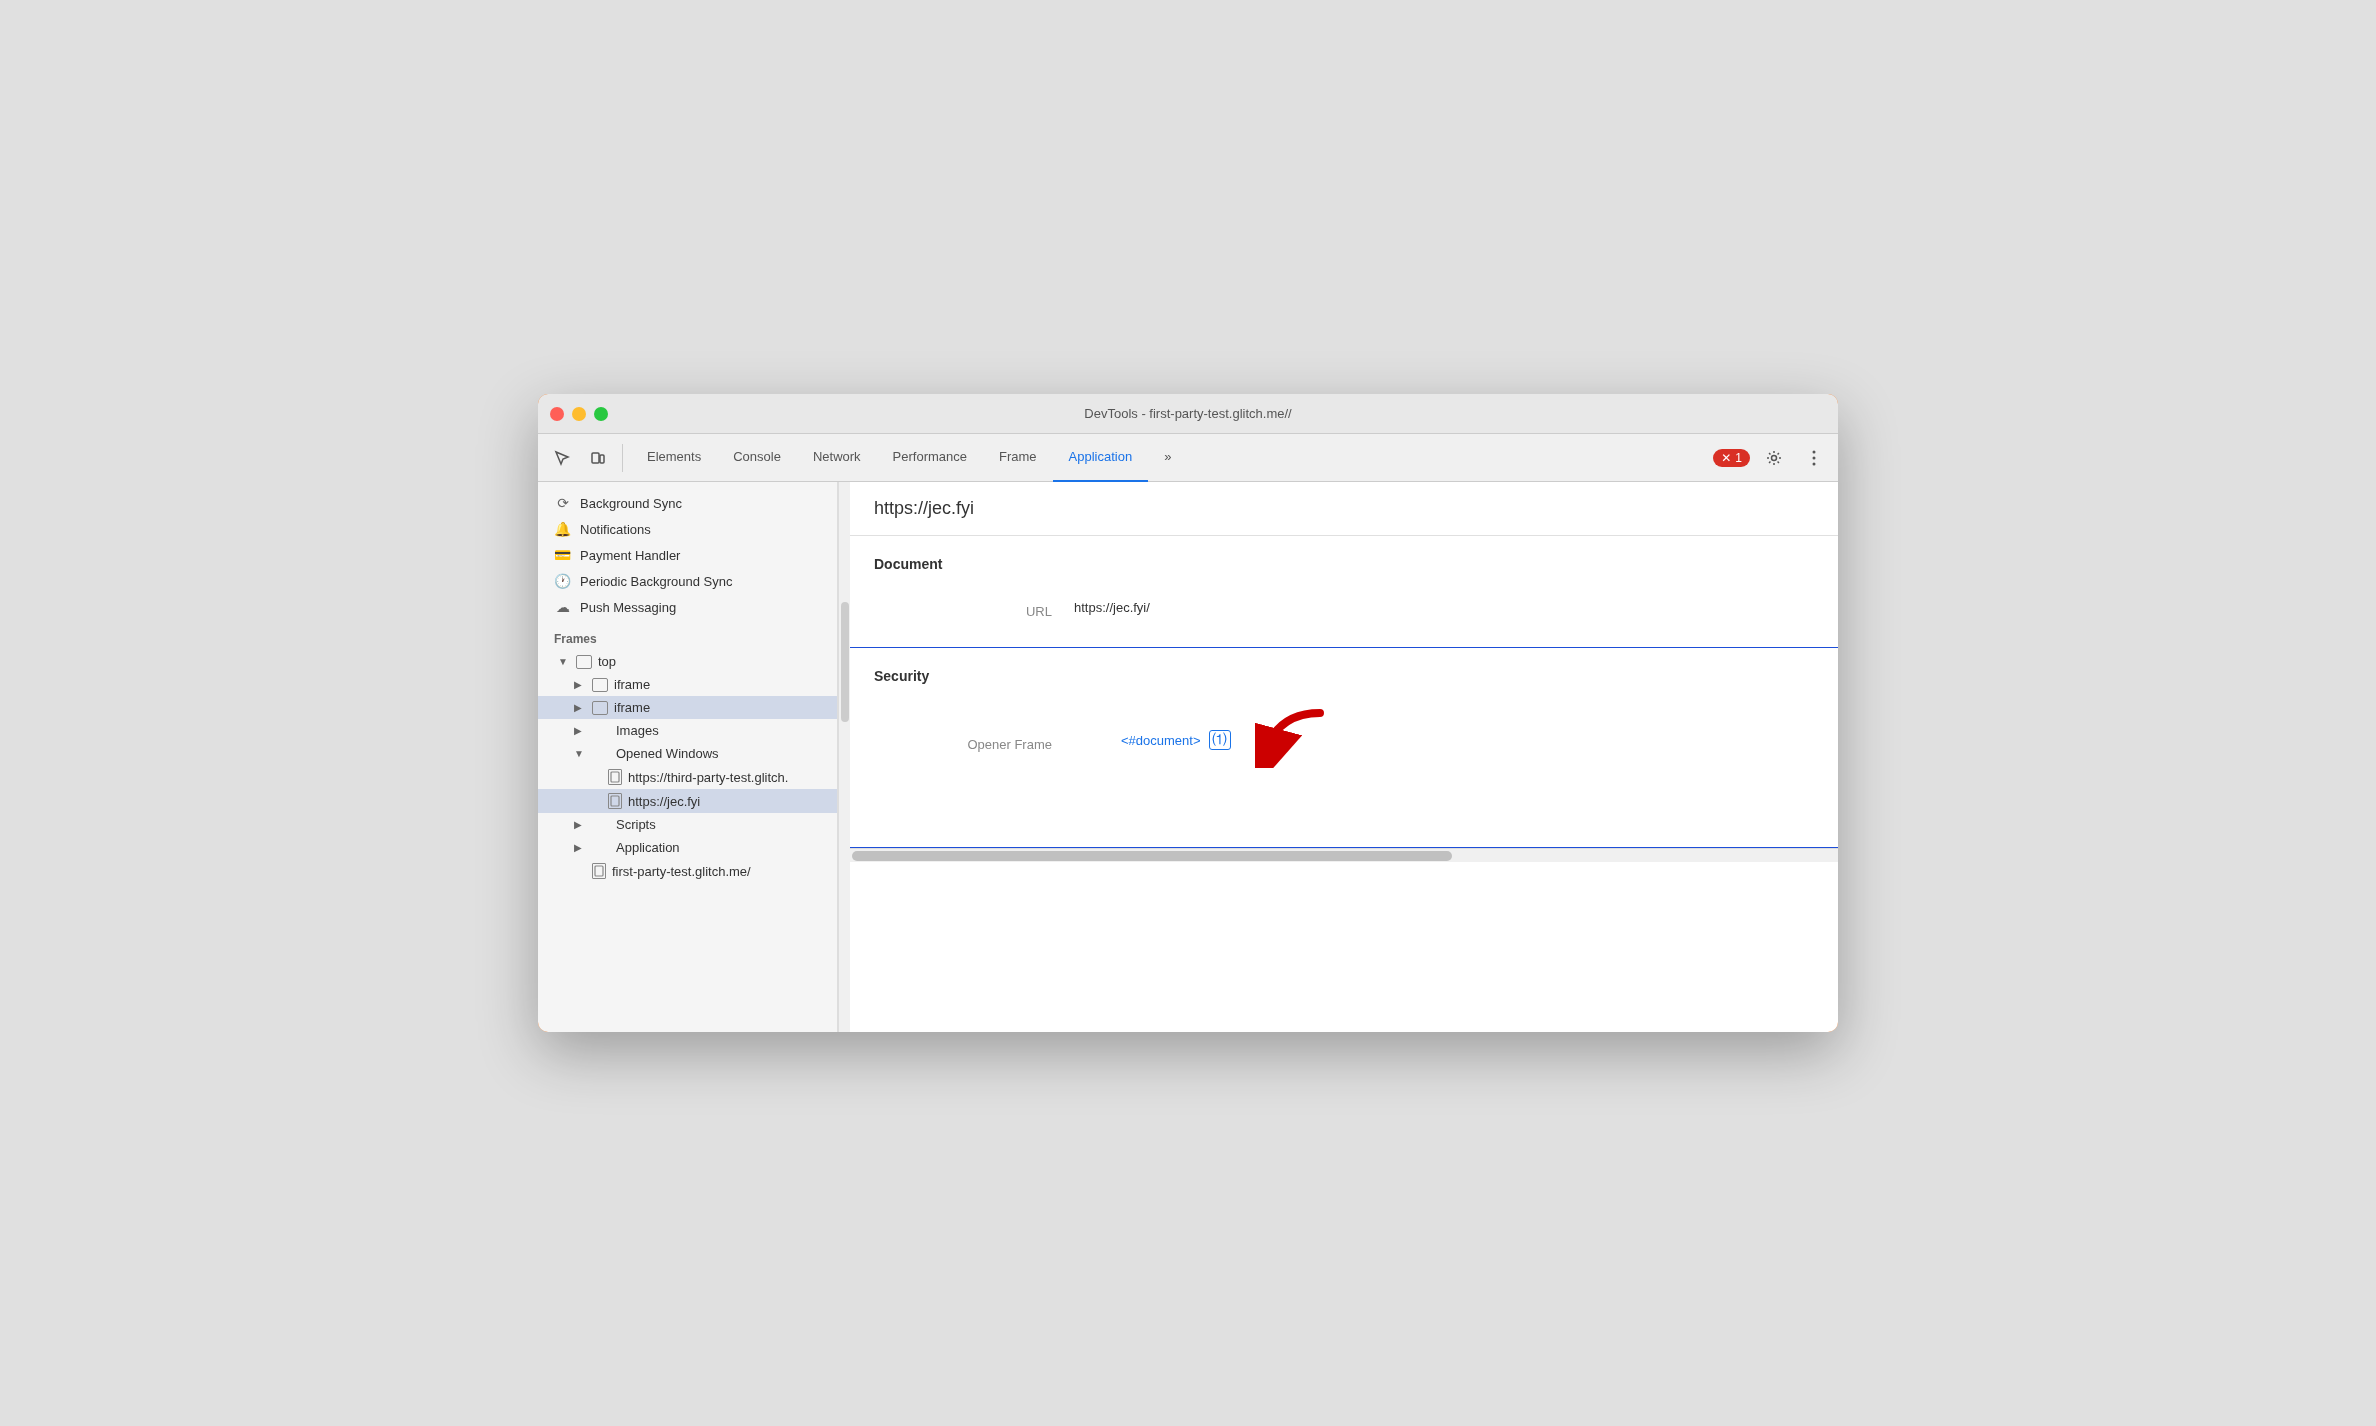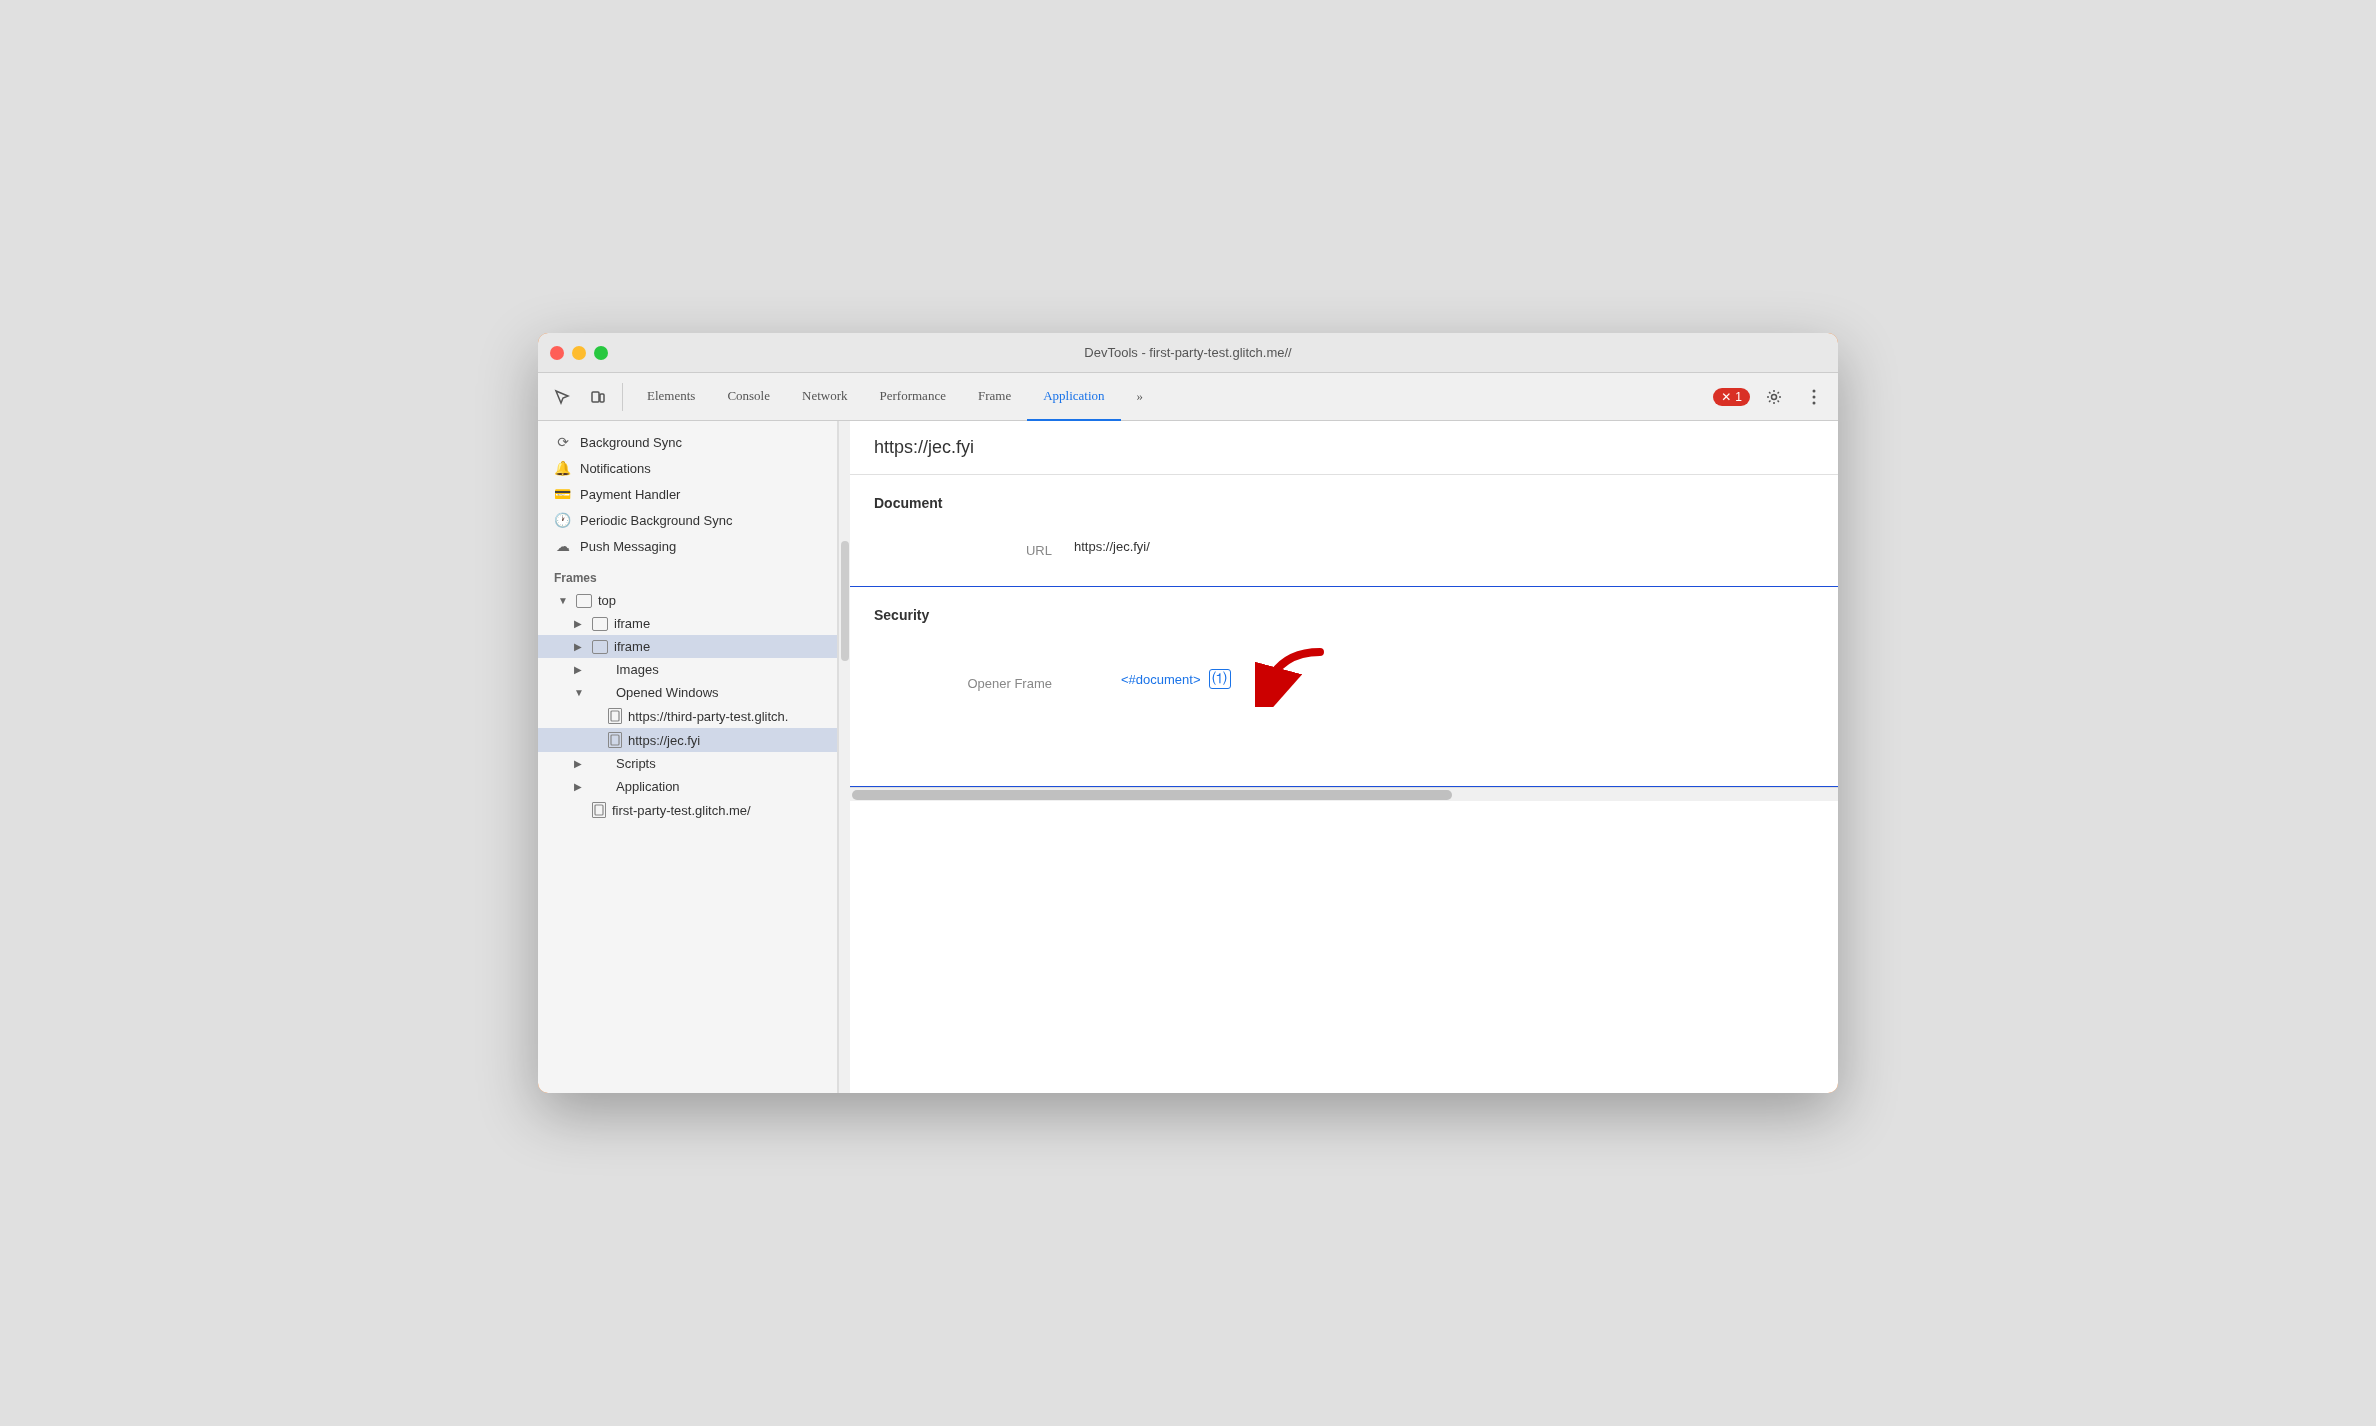--- a/index.html
+++ b/index.html
@@ -6,21 +6,21 @@
     body {
       background: #e0e0e0;
       display: flex;
       align-items: center;
       justify-content: center;
       min-height: 100vh;
       font-family: -apple-system, BlinkMacSystemFont, 'Helvetica Neue', Arial, sans-serif;
     }
     .window {
       width: 1300px;
-      height: 760px;
+      height: 638px;
       background: #f97316;
       border-radius: 10px;
       box-shadow: 0 20px 60px rgba(0,0,0,0.3);
       overflow: hidden;
       display: flex;
       flex-direction: column;
     }
     
     .titlebar {
       background: #e8e8e8;
@@ -77,21 +77,20 @@
       width: 1px;
       height: 28px;
       background: #ccc;
       margin: 0 4px;
     }
     .tab-bar {
       display: flex;
       align-items: center;
       flex: 1;
       gap: 0;
-      font-family: Liberation Serif, serif;
     }
     .tab {
       padding: 0 16px;
       height: 48px;
       display: flex;
       align-items: center;
       font-size: 13px;
       color: #555;
       cursor: pointer;
       border-bottom: 2px solid transparent;

